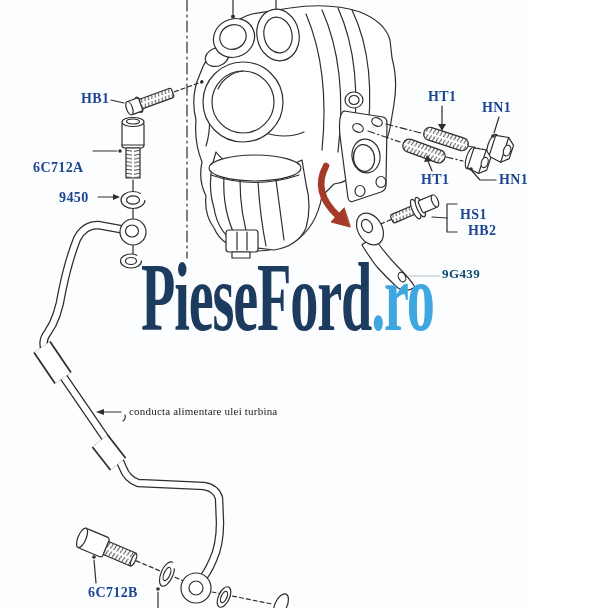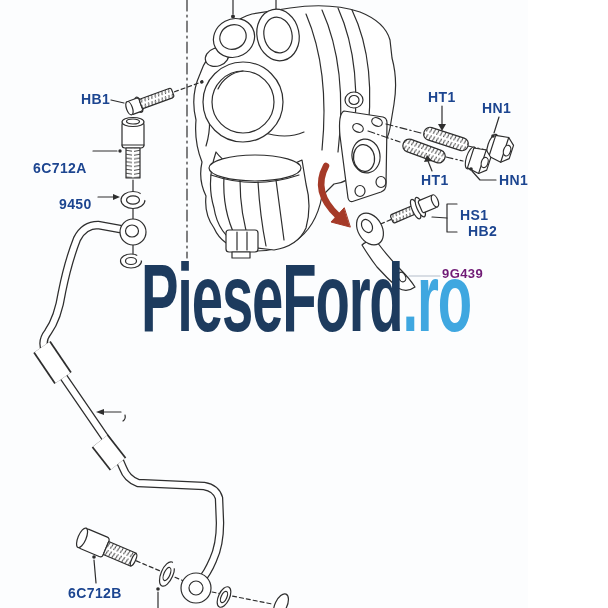--- a/index.html
+++ b/index.html
@@ -1,25 +1,25 @@
 <!DOCTYPE html>
 <html><head>
 <meta charset="utf-8">
 <style>
   html,body{margin:0;padding:0;}
   #stage{
     position:relative;width:528px;height:608px;overflow:hidden;
-    background:#fcfdfe;font-family:Liberation Sans, sans-serif;
+    background:#fcfdfe;font-family:Liberation Serif, serif;
   }
   #art{position:absolute;left:0;top:0;}
   .plabel{
     position:absolute;font-weight:bold;font-size:14px;letter-spacing:.4px;
     color:#1c4590;white-space:nowrap;line-height:1;
   }
-  .plabel.muted{color:#701a75;font-size:13px;}
+  .plabel.muted{color:#0c4a6e;font-size:13px;}
   .note{
     position:absolute;font-size:11px;color:#1b1b1b;letter-spacing:.2px;
     white-space:nowrap;line-height:1;
   }
   .wm{
     position:absolute;left:141px;top:249px;line-height:1;white-space:nowrap;
     font-weight:bold;font-size:97px;letter-spacing:-2px;
     transform:scaleX(.58);transform-origin:0 0;
   }
   .wm .brand{color:#1d3b5e;}
@@ -249,26 +249,27 @@
 
         <line x1="121" y1="412" x2="103" y2="412"></line>
         <polygon points="104,409 104,415 96,412" fill="#2e2e2e" stroke="none"></polygon>
         <path d="M125,415 q1,4 -2,6"></path>
       </g>
     </g>
   </svg>
 
   <div class="plabel" style="left:81px;top:92px">HB1</div>
   <div class="plabel" style="left:33px;top:161px">6C712A</div>
-  <div class="plabel" style="left:59px;top:197px">9450</div>
+  <div class="plabel" style="left:59px;top:191px">9450</div>
   <div class="plabel" style="left:428px;top:90px">HT1</div>
   <div class="plabel" style="left:482px;top:101px">HN1</div>
   <div class="plabel" style="left:421px;top:173px">HT1</div>
   <div class="plabel" style="left:499px;top:173px">HN1</div>
   <div class="plabel" style="left:460px;top:208px">HS1</div>
   <div class="plabel" style="left:468px;top:224px">HB2</div>
   <div class="plabel muted" style="left:442px;top:267px">9G439</div>
-  <div class="plabel" style="left:68px;top:586px">6C712B</div>
-
+  <div class="plabel" style="left:88px;top:586px">6C712B</div>
+
+  <div class="note" style="left:129px;top:406px">conducta alimentare ulei turbina</div>
 
   <div class="wm"><span class="brand">PieseFord</span><span class="tld">.ro</span></div>
 
 </div>
 
 </body></html>

